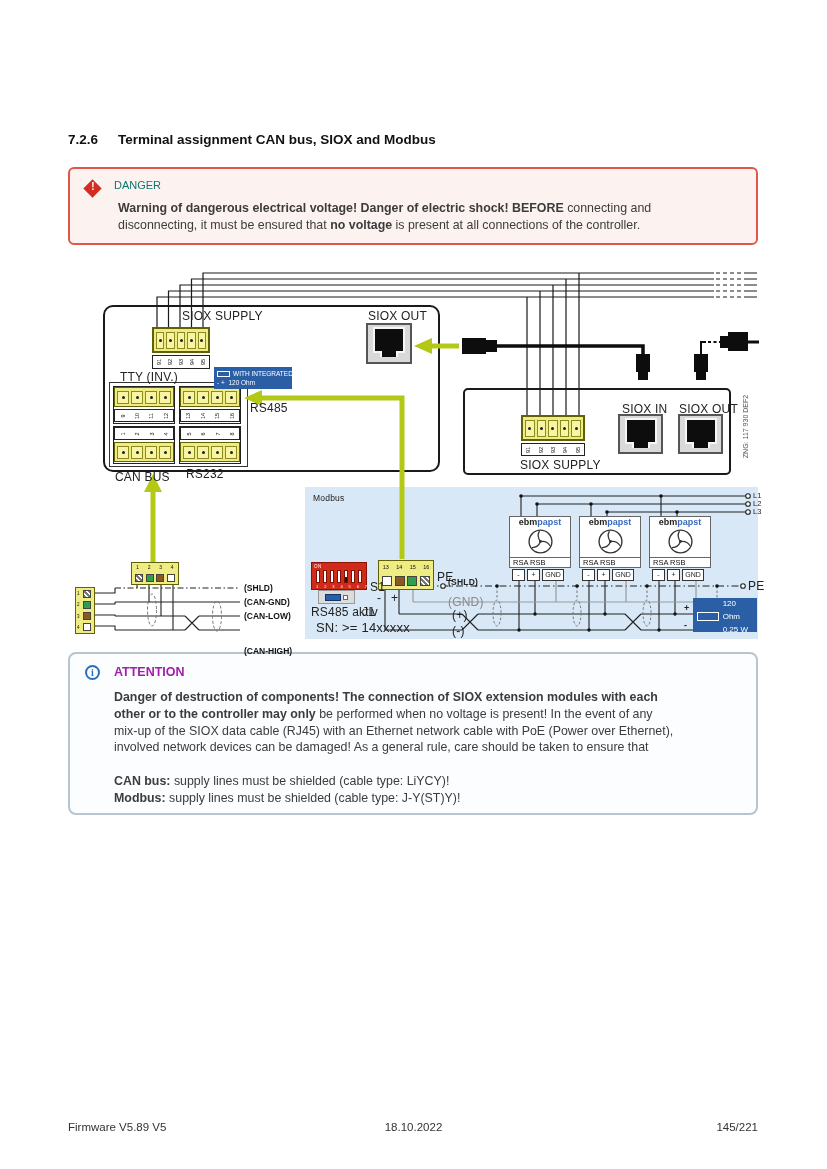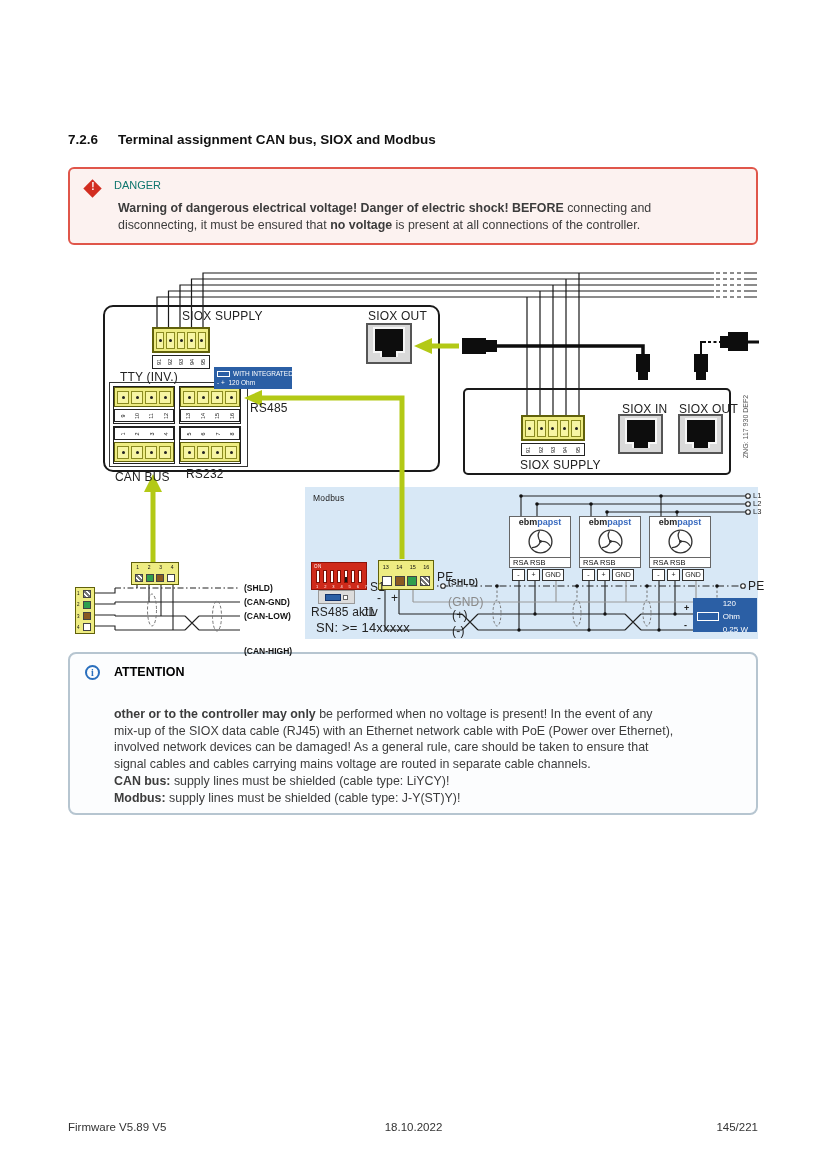--- a/index.html
+++ b/index.html
@@ -88,21 +88,21 @@
   .fanports{height:10px;background:#fff;border:1px solid #666;border-top:none;font-size:7.5px;line-height:9px;padding-left:3px;text-align:left;color:#111}
   .fanterms{display:flex;gap:2px;padding:1px 0 0 3px}
   .fanterms span{display:block;background:#fff;border:1px solid #333;font-size:7px;line-height:10px;text-align:center}
   .ft-m{width:13px}.ft-p{width:13px}.ft-g{width:22px}
 
   .vtext{position:absolute;left:695px;top:155px;width:100px;text-align:center;font-size:7px;color:#555;transform:rotate(-90deg);z-index:3;white-space:nowrap}
 
   
   .attbox{left:68px;top:652px;width:690px;height:163px;border:2px solid #b6c5d0;border-radius:8px;background:#fcfdfe}
   .acirc{left:15px;top:11px;width:15px;height:15px;border:2px solid #2a6fbd;border-radius:50%;color:#2a6fbd;font-size:10px;font-weight:bold;text-align:center;line-height:11px;font-family:"Liberation Serif",serif}
-  .atitle{left:44px;top:11px;font-size:12.5px;font-weight:bold;color:#000000}
+  .atitle{left:44px;top:11px;font-size:12.5px;font-weight:bold;color:#a21caf}
   .abody{left:44px;top:35px;width:630px;font-size:12.4px;color:#3c3c3c;line-height:16.8px}
 
   .footer{left:0;top:1121px;width:827px;font-size:11.5px;color:#333}
   .footer .fl{position:absolute;left:68px}
   .footer .fc{position:absolute;left:0;width:827px;text-align:center}
   .footer .fr{position:absolute;right:69px}
 </style>
 </head>
 <body>
 
@@ -599,25 +599,25 @@
     <div class="bluebox resbox">
       <span class="resglyph2"></span>
       <span><span>120 Ohm</span><br><span>0,25 W</span></span>
     </div>
   </div>
 
   <div class="abs attbox">
     <div class="abs acirc">i</div>
     <div class="abs atitle">ATTENTION</div>
     <div class="abs abody">
-      <br>
+      <span class="bold">Danger of destruction of components! The connection of SIOX extension modules with each</span><br>
       <span class="bold">other or to the controller may only</span><span> be performed when no voltage is present! In the event of any</span><br>
       <span>mix-up of the SIOX data cable (RJ45) with an Ethernet network cable with PoE (Power over Ethernet),</span><br>
       <span>involved network devices can be damaged! As a general rule, care should be taken to ensure that</span><br>
-      <span>signal cables and cables carrying mains voltage are routed in separate cable channels.</span><br>
+      <br>
       <span class="bold">CAN bus:</span><span> supply lines must be shielded (cable type: LiYCY)!</span><br>
       <span class="bold">Modbus:</span><span> supply lines must be shielded (cable type: J-Y(ST)Y)!</span>
     </div>
   </div>
 
   <div class="abs footer">
     <span class="fl">Firmware V5.89 V5</span>
     <span class="fc">18.10.2022</span>
     <span class="fr">145/221</span>
   </div>

